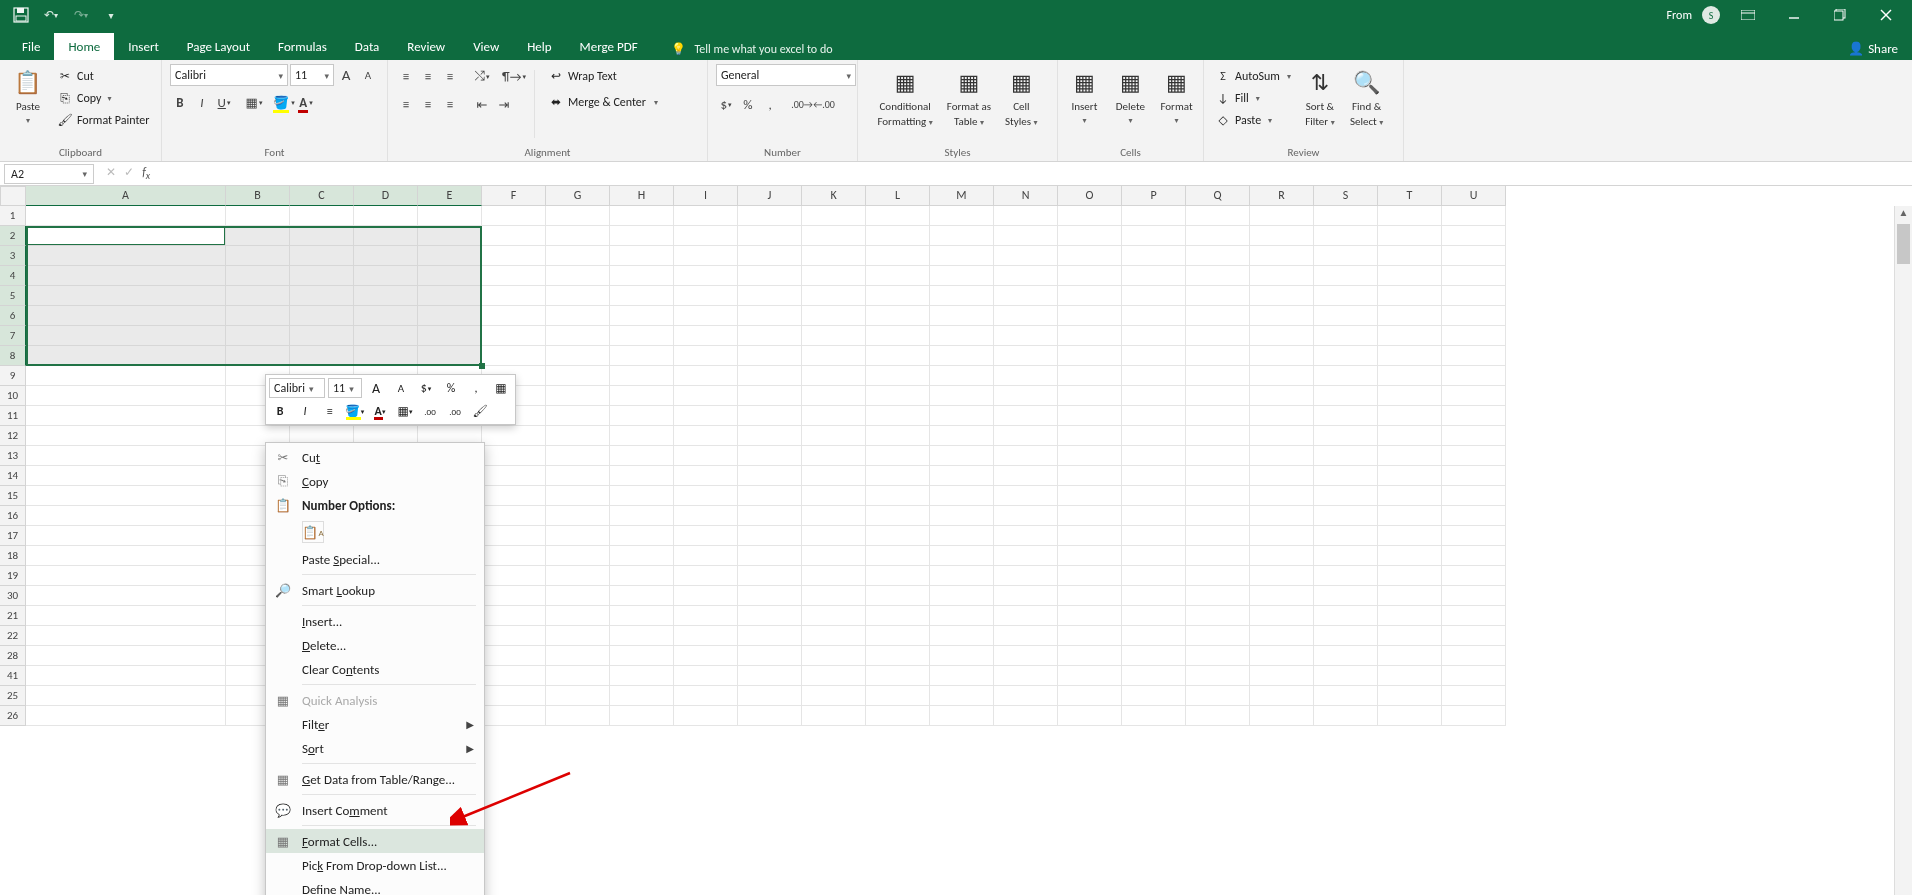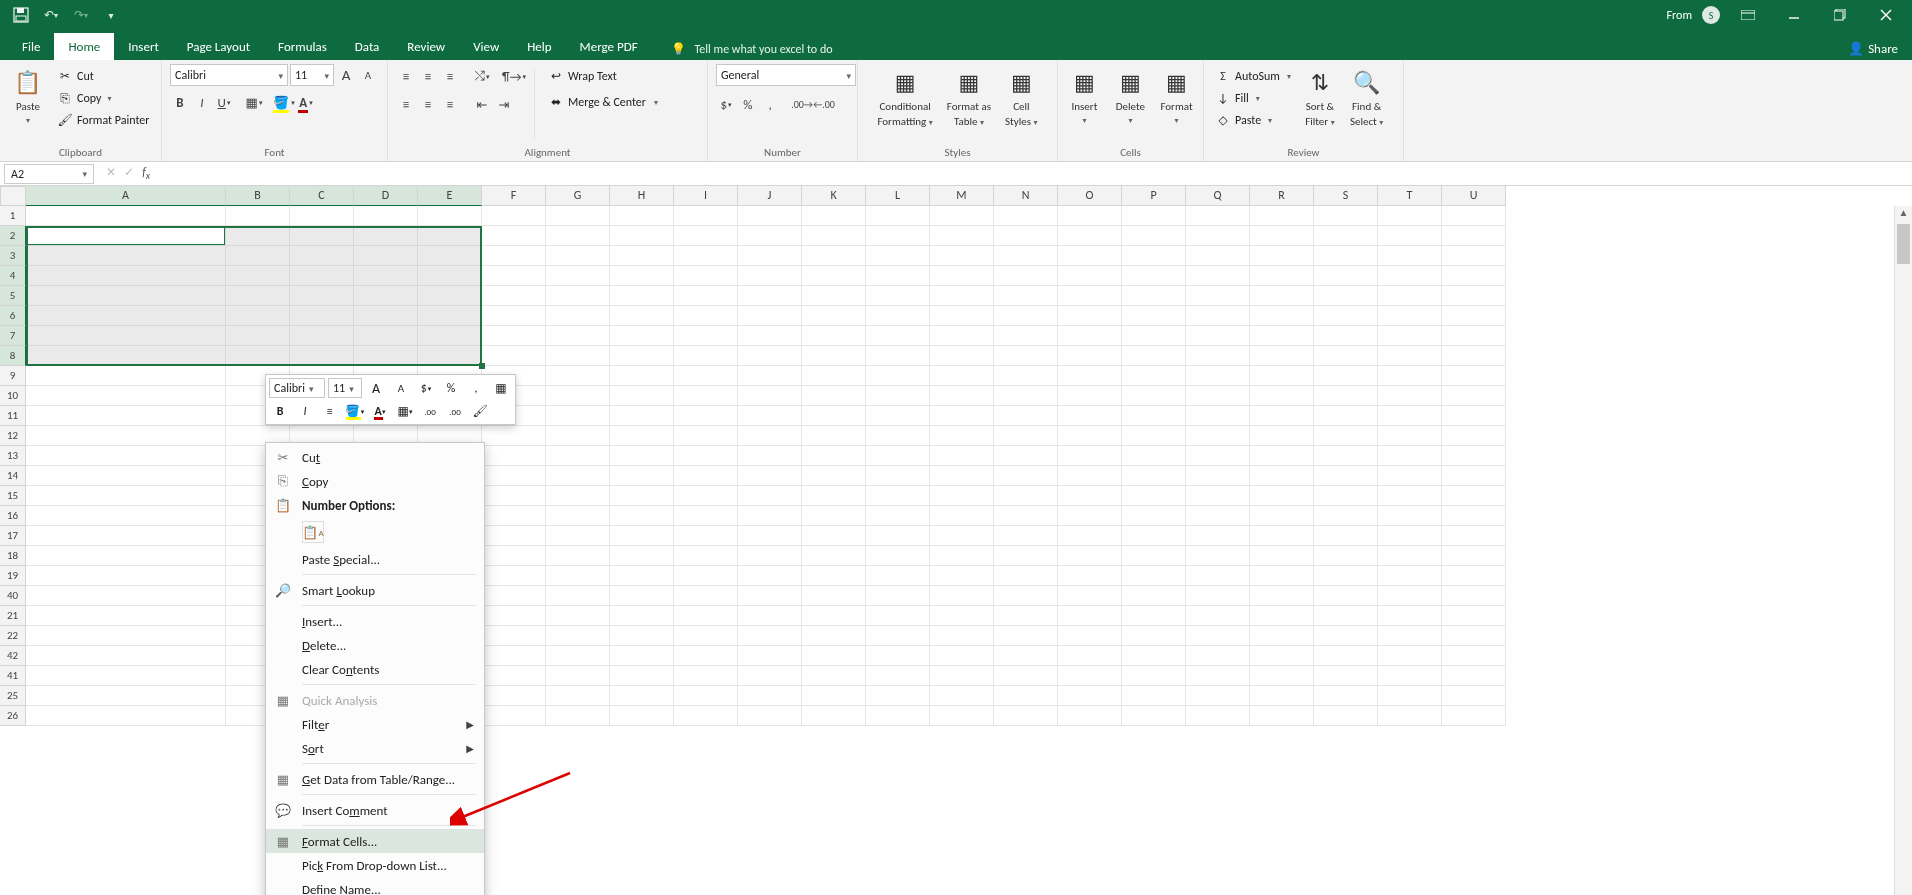--- a/index.html
+++ b/index.html
@@ -842,21 +842,21 @@
         <div class="cell" style="width: 64px;"></div>
         <div class="cell" style="width: 64px;"></div>
         <div class="cell" style="width: 64px;"></div>
         <div class="cell" style="width: 64px;"></div>
         <div class="cell" style="width: 64px;"></div>
         <div class="cell" style="width: 64px;"></div>
         <div class="cell" style="width: 64px;"></div>
         <div class="cell" style="width: 64px;"></div>
       </div>
       <div class="row">
-        <div class="rh">40</div>
+        <div class="rh">30</div>
         <div class="cell" style="width: 200px;"></div>
         <div class="cell" style="width: 64px;"></div>
         <div class="cell" style="width: 64px;"></div>
         <div class="cell" style="width: 64px;"></div>
         <div class="cell" style="width: 64px;"></div>
         <div class="cell" style="width: 64px;"></div>
         <div class="cell" style="width: 64px;"></div>
         <div class="cell" style="width: 64px;"></div>
         <div class="cell" style="width: 64px;"></div>
         <div class="cell" style="width: 64px;"></div>
@@ -914,21 +914,21 @@
         <div class="cell" style="width: 64px;"></div>
         <div class="cell" style="width: 64px;"></div>
         <div class="cell" style="width: 64px;"></div>
         <div class="cell" style="width: 64px;"></div>
         <div class="cell" style="width: 64px;"></div>
         <div class="cell" style="width: 64px;"></div>
         <div class="cell" style="width: 64px;"></div>
         <div class="cell" style="width: 64px;"></div>
       </div>
       <div class="row">
-        <div class="rh">42</div>
+        <div class="rh">28</div>
         <div class="cell" style="width: 200px;"></div>
         <div class="cell" style="width: 64px;"></div>
         <div class="cell" style="width: 64px;"></div>
         <div class="cell" style="width: 64px;"></div>
         <div class="cell" style="width: 64px;"></div>
         <div class="cell" style="width: 64px;"></div>
         <div class="cell" style="width: 64px;"></div>
         <div class="cell" style="width: 64px;"></div>
         <div class="cell" style="width: 64px;"></div>
         <div class="cell" style="width: 64px;"></div>

